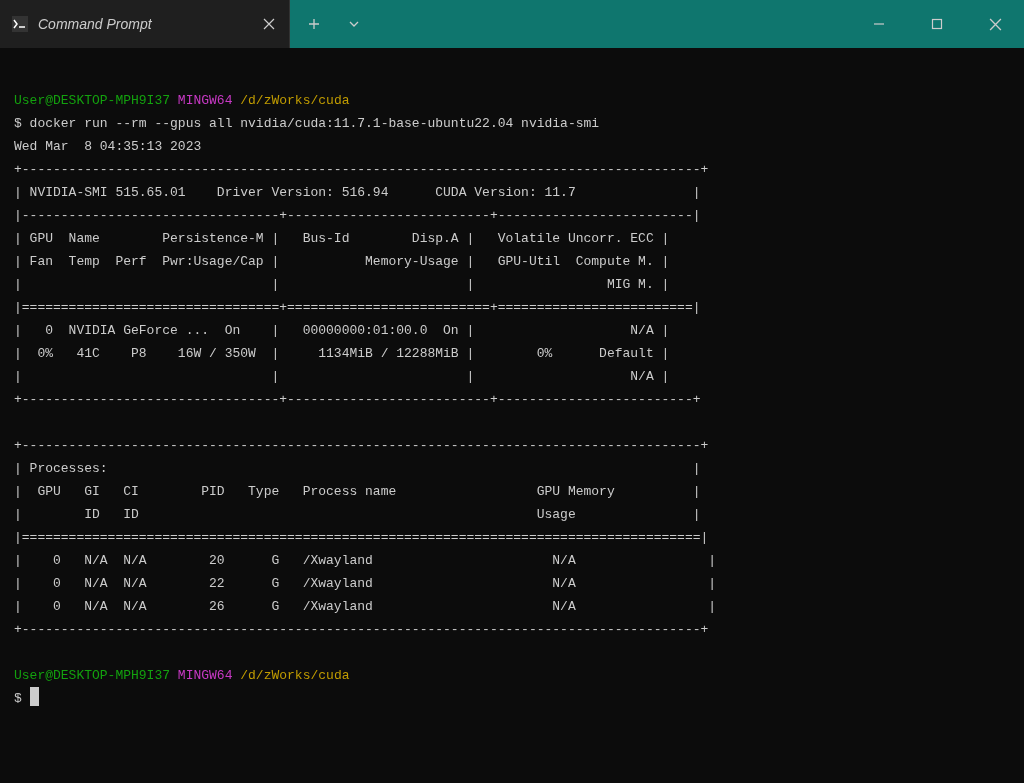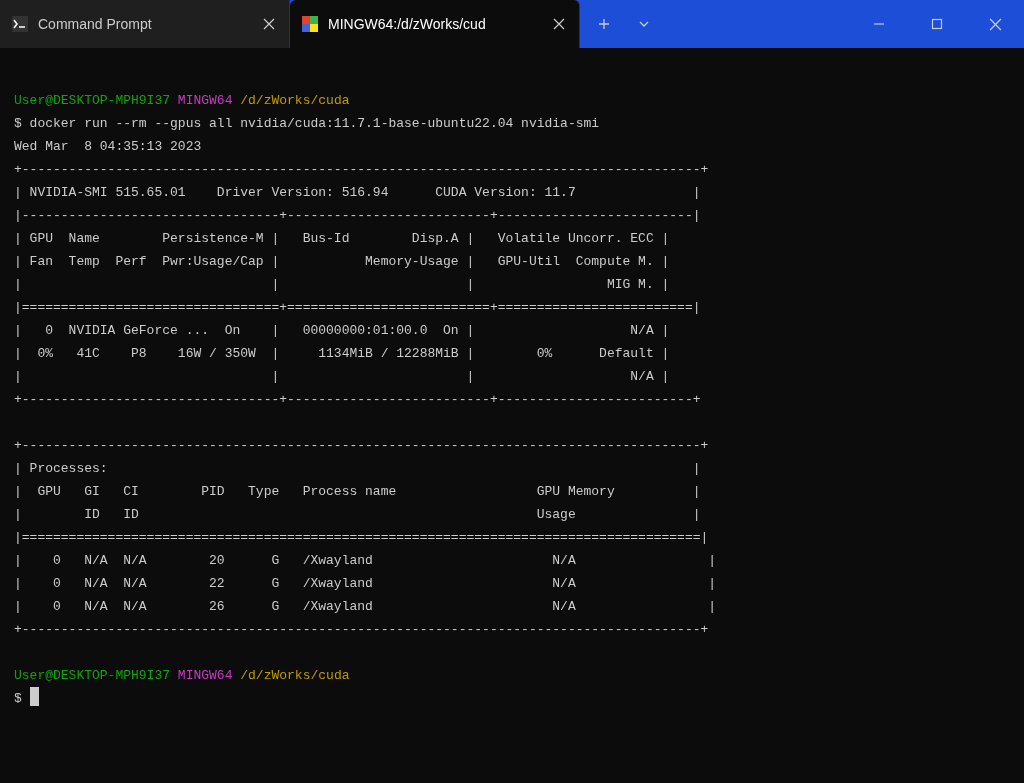--- a/index.html
+++ b/index.html
@@ -10,25 +10,26 @@
     body {
       background: #1a1a1a;
       font-family: Consolas, 'Courier New', monospace;
       width: 1024px;
       height: 783px;
       overflow: hidden;
       display: flex;
       flex-direction: column;
     }
     .title-bar {
-      background: #1d4ed8;
+      background: #0f766e;
       height: 48px;
       display: flex;
       align-items: stretch;
       user-select: none;
+      font-style: italic;
     }
     .tabs {
       display: flex;
       flex: 1;
       align-items: stretch;
     }
     .tab {
       display: flex;
       align-items: center;
       padding: 0 12px;
@@ -129,36 +130,20 @@
 <div class="title-bar">
   <div class="tabs">
     <div class="tab inactive">
       <span class="tab-icon">
         <svg width="16" height="16" viewBox="0 0 16 16">
             <rect width="16" height="16" fill="#333"></rect>
             <path d="M2 4 L5 8 L2 12 M7 11 L13 11" stroke="#fff" stroke-width="1.5" fill="none"></path>
           </svg>
       </span>
       <span class="tab-label">Command Prompt</span>
-      <span class="tab-close">
-        <svg width="12" height="12" viewBox="0 0 12 12">
-            <path d="M1 1 L11 11 M11 1 L1 11" stroke="currentColor" stroke-width="1.2"></path>
-          </svg>
-      </span>
-    </div>
-    <div class="tab active">
-      <span class="tab-icon">
-        <svg width="16" height="16" viewBox="0 0 16 16">
-            <rect x="0" y="0" width="8" height="8" fill="#e24329"></rect>
-            <rect x="8" y="0" width="8" height="8" fill="#3cb44b"></rect>
-            <rect x="0" y="8" width="8" height="8" fill="#4363d8"></rect>
-            <rect x="8" y="8" width="8" height="8" fill="#ffe119"></rect>
-          </svg>
-      </span>
-      <span class="tab-label">MINGW64:/d/zWorks/cud</span>
       <span class="tab-close">
         <svg width="12" height="12" viewBox="0 0 12 12">
             <path d="M1 1 L11 11 M11 1 L1 11" stroke="currentColor" stroke-width="1.2"></path>
           </svg>
       </span>
     </div>
     <div class="tab-actions">
       <div class="tab-action-btn">
         <svg width="12" height="12" viewBox="0 0 12 12">
             <path d="M6 1 L6 11 M1 6 L11 6" stroke="currentColor" stroke-width="1.3"></path>

